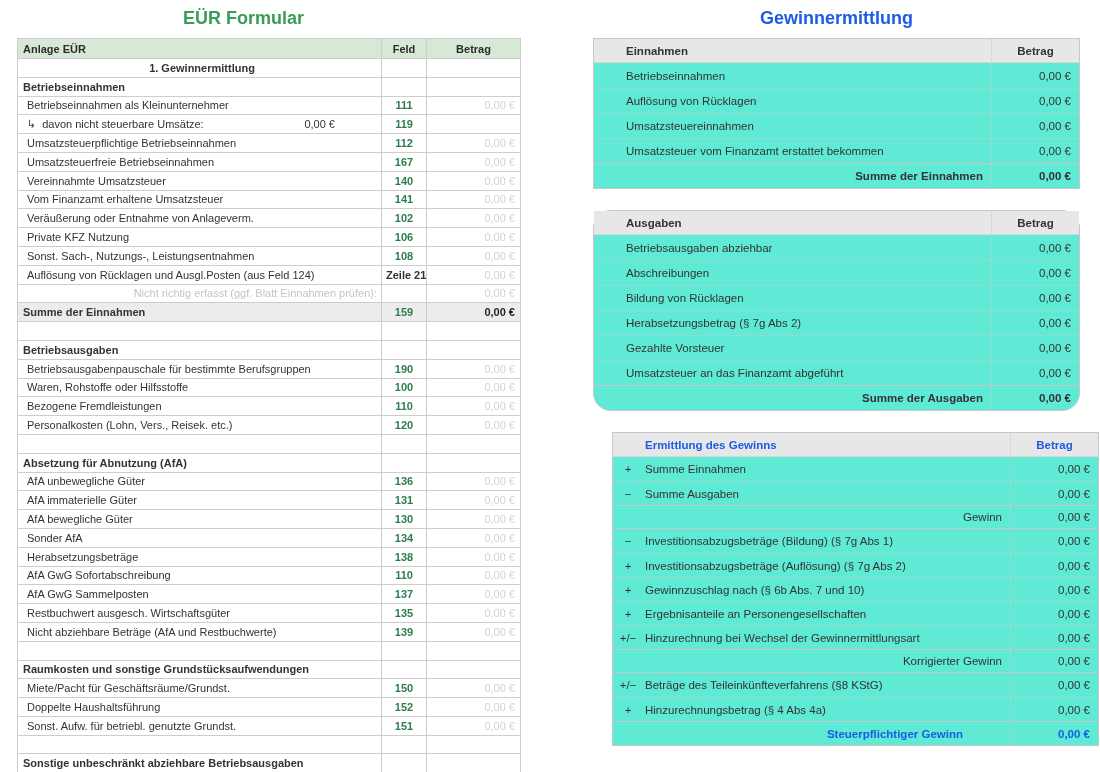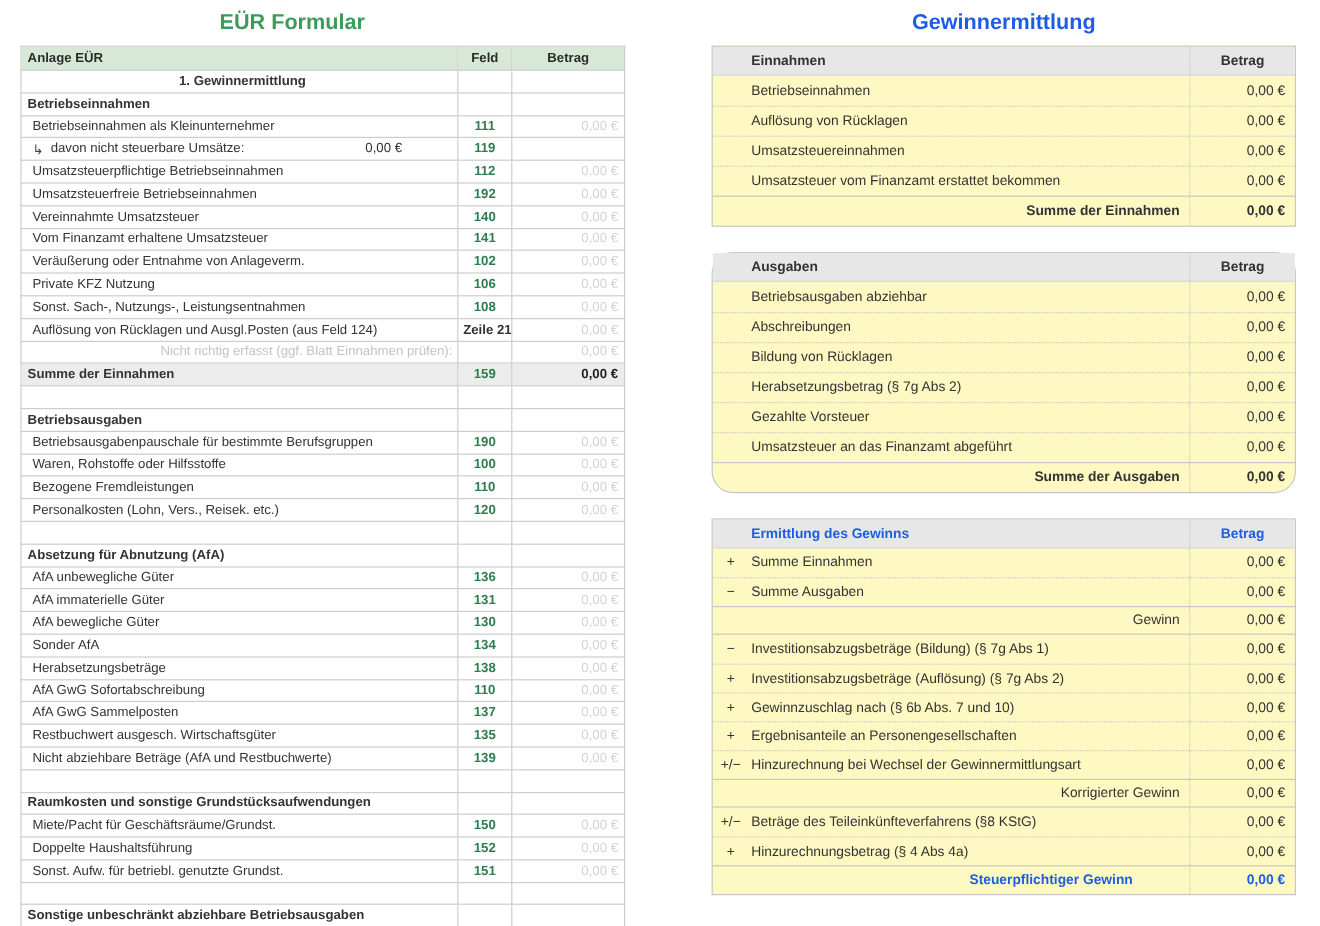--- a/index.html
+++ b/index.html
@@ -40,25 +40,25 @@
   .lt td.feld.plain{color:var(--txt);font-weight:bold;}
   .lt td.betrag{text-align:right;color:var(--muted);padding-right:5px;}
   .lt tr.note td.lab{text-align:right;color:var(--note);padding-right:4px;}
   .lt tr.total td{background:var(--sum-bg);font-weight:bold;}
   .lt tr.total td.betrag{color:#1f1f1f;}
   .subwrap{display:flex;align-items:center;}
   .subwrap .arr{margin:0 6px 0 9px;color:#444;}
   .subwrap .iv{margin-left:auto;padding-right:42px;color:var(--txt);}
 
   
-  .rt{position:absolute;left:593px;width:487px;border:1px solid var(--bd-r);box-sizing:border-box;font-size:11.5px;background:#fef9c3;}
+  .rt{position:absolute;left:593px;width:487px;border:1px solid var(--bd-r);box-sizing:border-box;font-size:11.5px;background:#5eead4;}
   .rt *{box-sizing:border-box;}
   .rt1{top:38px;}
   .rt2{top:210px;border-radius:18px;}
-  .rt3{top:432px;}
+  .rt3{top:432px;margin-left:19px;}
   .hd{display:flex;height:24px;background:var(--rhead);font-weight:bold;border-bottom:1px solid #d8d8d8;}
   .rlabel{flex:1;display:flex;align-items:center;padding-left:32px;min-width:0;white-space:nowrap;overflow:hidden;}
   .rval{flex:0 0 88px;width:88px;border-left:1px dotted var(--dot);display:flex;align-items:center;justify-content:flex-end;padding-right:8px;white-space:nowrap;}
   .hd .rval{justify-content:center;padding-right:0;}
   .row{display:flex;height:25px;border-top:1px dotted var(--dot);}
   .rt3 .row{height:24px;}
   .row.nt{border-top:none;}
   .row.total{border-top:1px solid var(--bd-r);font-weight:bold;}
   .row.total .rlabel{justify-content:flex-end;padding-right:8px;}
   .rsign{flex:0 0 30px;display:flex;align-items:center;justify-content:center;color:var(--txt);}
@@ -115,21 +115,21 @@
     <td class="feld">119</td>
     <td class="betrag"></td>
   </tr>
   <tr class="item">
     <td class="lab">Umsatzsteuerpflichtige Betriebseinnahmen</td>
     <td class="feld">112</td>
     <td class="betrag">0,00 €</td>
   </tr>
   <tr class="item">
     <td class="lab">Umsatzsteuerfreie Betriebseinnahmen</td>
-    <td class="feld">192</td>
+    <td class="feld">167</td>
     <td class="betrag">0,00 €</td>
   </tr>
   <tr class="item">
     <td class="lab">Vereinnahmte Umsatzsteuer</td>
     <td class="feld">140</td>
     <td class="betrag">0,00 €</td>
   </tr>
   <tr class="item">
     <td class="lab">Vom Finanzamt erhaltene Umsatzsteuer</td>
     <td class="feld">141</td>

